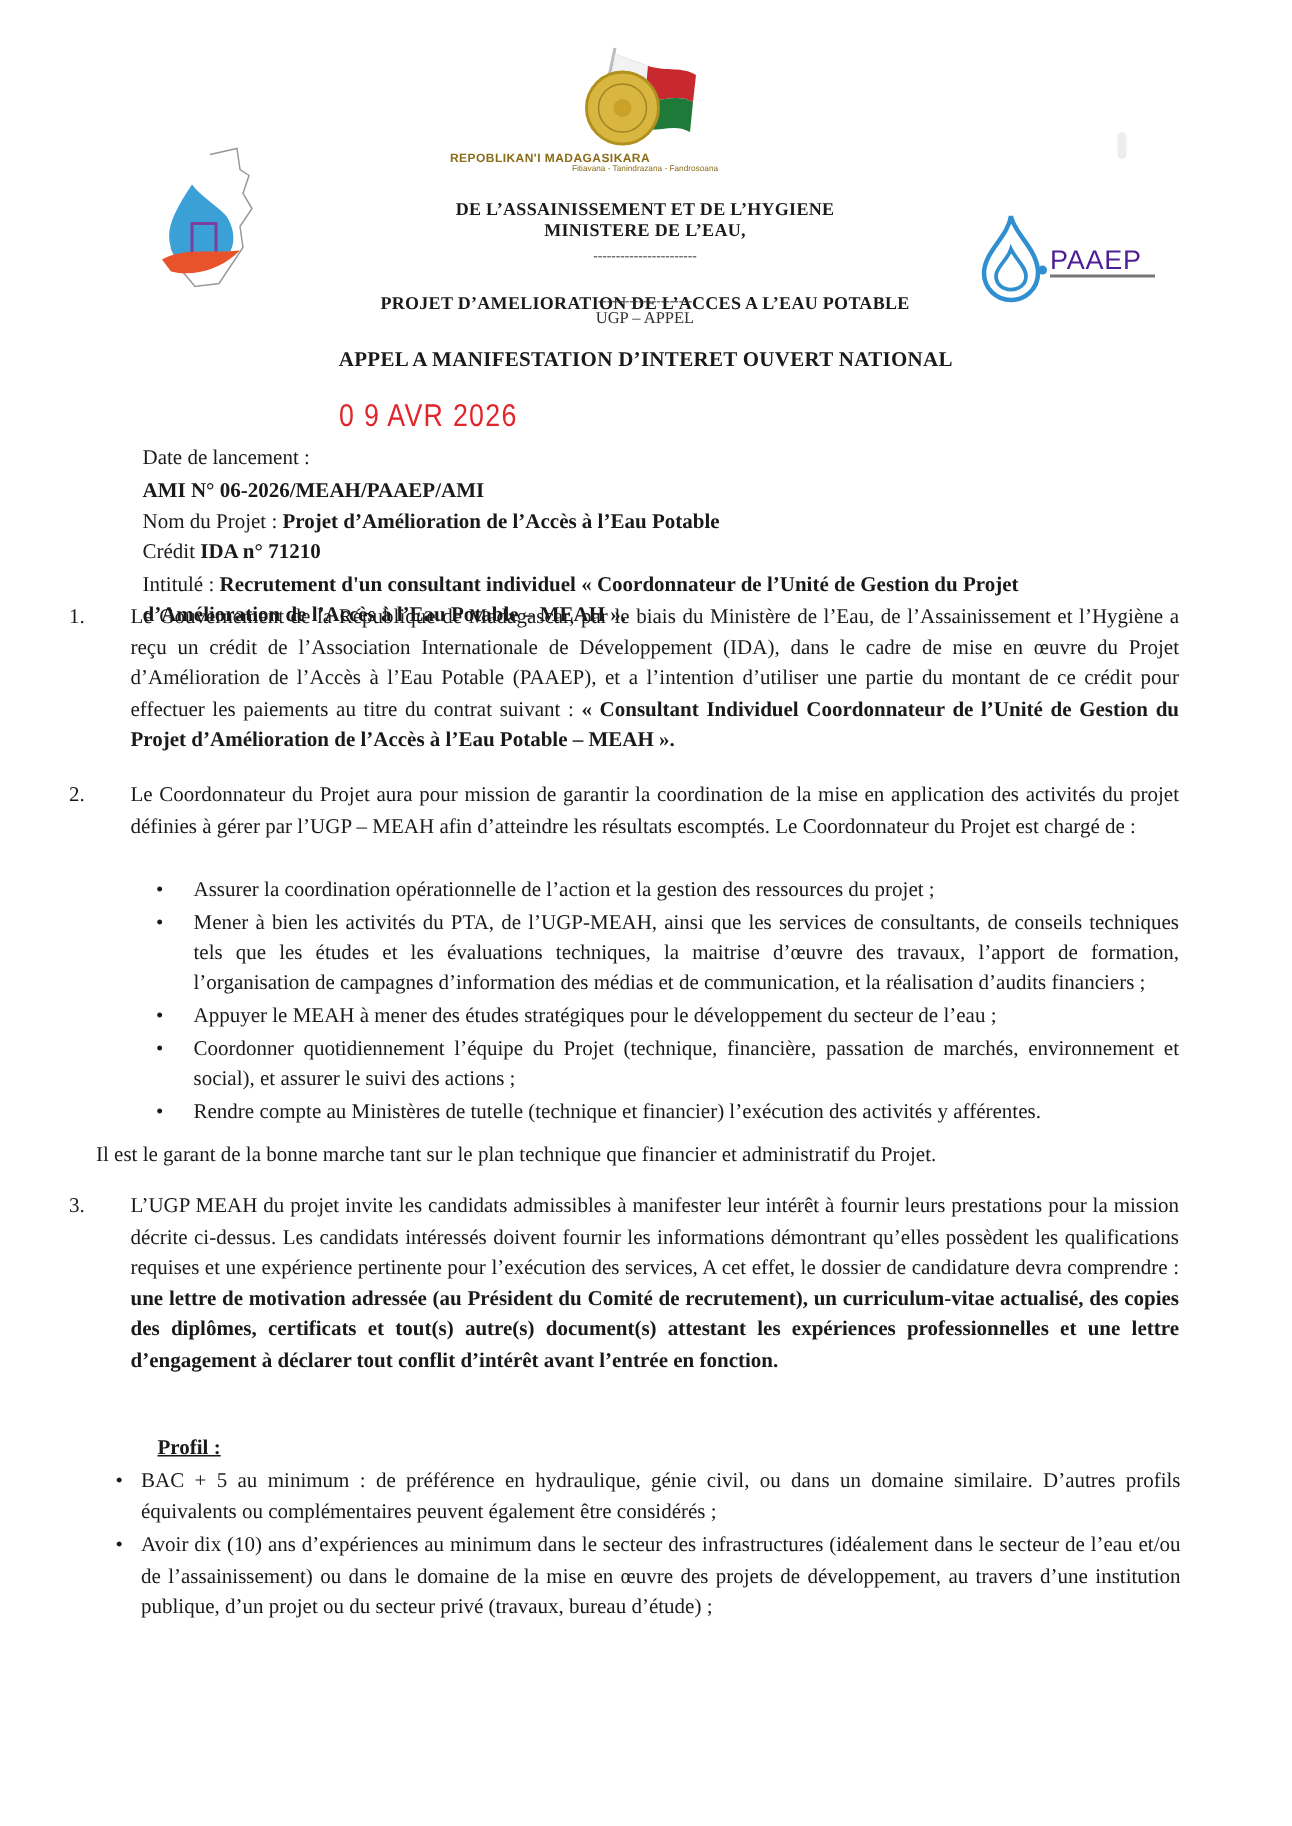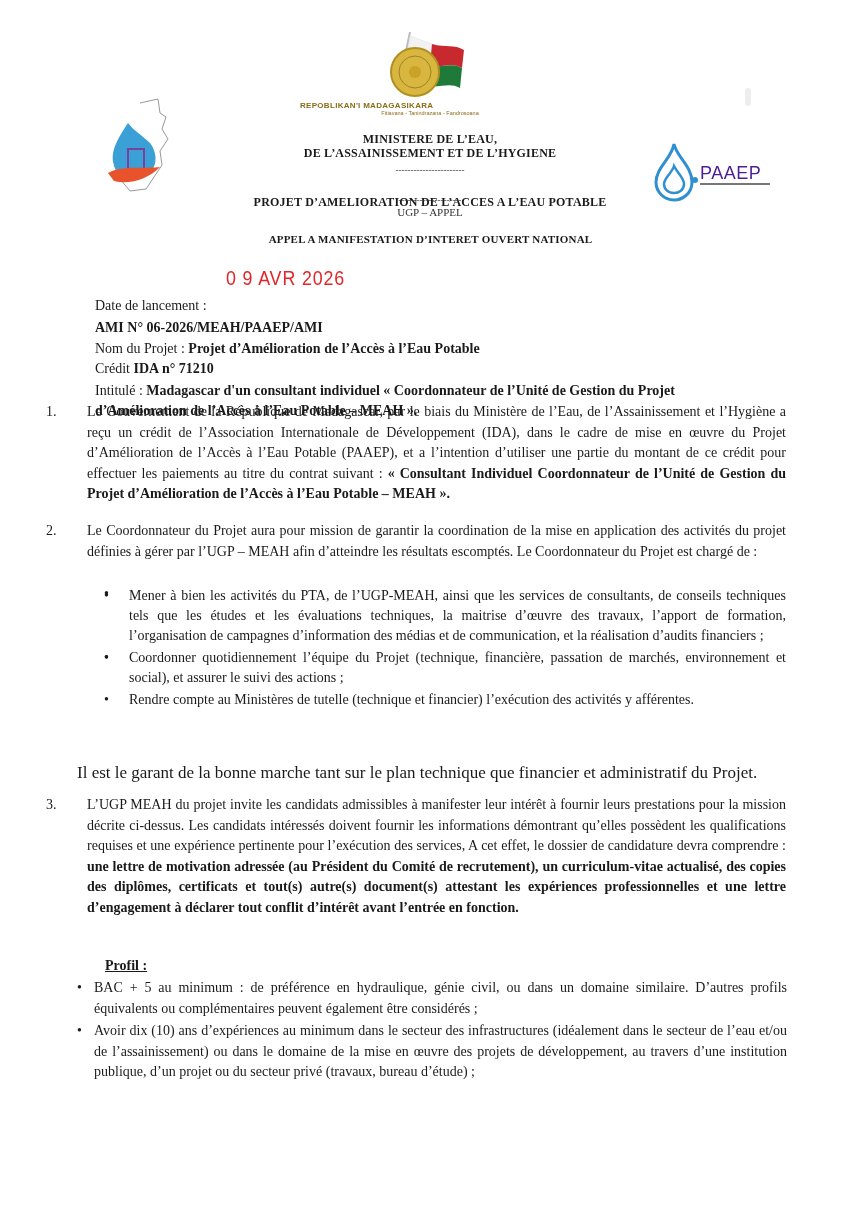--- a/index.html
+++ b/index.html
@@ -20,35 +20,35 @@
   .dash { left: 230px; width: 400px; text-align: center; font-size: 9px; color: #333; line-height: 8px; }
   .projet-head { left: 200px; top: 178px; width: 460px; text-align: center;
                  font-size: 12px; font-weight: bold; letter-spacing: 0.2px; margin-top: 17px; }
   .ugp { left: 230px; top: 206px; width: 400px; text-align: center; font-size: 11px; color: #333; }
   .paaep-logo { left: 652px; top: 140px; width: 130px; height: 65px; }
   .paaep-text { left: 700px; top: 163px; font-family: "Liberation Sans", sans-serif;
                 font-size: 18px; color: #4c1d95; letter-spacing: 0.5px; }
   .paaep-sub { left: 700px; top: 183px; width: 70px; height: 2px; background: #777; }
 
   .main-title { left: 60px; top: 233px; width: 741px; text-align: center;
-                font-size: 11px; font-weight: bold; letter-spacing: 0.2px; }
+                font-size: 14px; font-weight: bold; letter-spacing: 0.2px; }
 
   .meta { left: 95px; font-size: 14px; line-height: 17px; margin-top: 24px; }
   .meta b { font-weight: bold; }
   .stamp { left: 226px; top: 266px; font-family: "Liberation Sans", sans-serif;
            font-size: 21px; color: #e0262a; letter-spacing: 1px; transform: scaleX(0.85);
            transform-origin: left; font-weight: 500; }
 
   .para { left: 46px; width: 740px; font-size: 14px; line-height: 20.5px; text-align: justify; }
   .para .num { position: absolute; left: 0; top: 0; }
   .para .txt { margin-left: 41px; }
   .bullets { left: 100px; width: 686px; font-size: 14px; line-height: 20px; text-align: justify; }
   .bullet { position: relative; padding-left: 29px; margin-bottom: 2px; }
   .bullet .dot { position: absolute; left: 4px; top: 0; }
-  .closing { left: 77px; top: 763px; width: 710px; font-size: 17px; }
+  .closing { left: 64px; top: 763px; width: 710px; font-size: 14px; }
 
   .profil-head { left: 77px; top: 958px; font-size: 14px; font-weight: bold; text-decoration: underline; margin-left: 28px; }
   .profil { left: 77px; width: 710px; font-size: 14px; line-height: 20.5px; text-align: justify; }
   .profil .bullet { padding-left: 17px; }
   .profil .bullet .dot { left: 0; }
   .spot { left: 745px; top: 88px; width: 6px; height: 18px; background: #eee; border-radius: 3px; }
 </style>
 </head>
 <body>
 
@@ -69,22 +69,22 @@
     <path d="M50 36 C62 38 72 32 82 38 L80 58 C70 52 60 58 48 56 Z" fill="#1f7a3a"></path>
     <circle cx="35" cy="42" r="24" fill="#d8b640" stroke="#b0901f" stroke-width="2"></circle>
     <circle cx="35" cy="42" r="16" fill="none" stroke="#a08420" stroke-width="1"></circle>
     <circle cx="35" cy="42" r="6" fill="#c9a227"></circle>
   </svg>
 </div>
 <div class="abs rep-title">REPOBLIKAN'I MADAGASIKARA</div>
 <div class="abs rep-motto">Fitiavana - Tanindrazana - Fandrosoana</div>
 
 <div class="abs ministry">
+  <div>DE L’ASSAINISSEMENT ET DE L’HYGIENE</div>
   <div>MINISTERE DE L’EAU,</div>
-  <div>DE L’ASSAINISSEMENT ET DE L’HYGIENE</div>
 </div>
 <div class="abs dash" style="top:166px;">-----------------------</div>
 <div class="abs projet-head">PROJET D’AMELIORATION DE L’ACCES A L’EAU POTABLE</div>
 <div class="abs dash" style="top:196px;">---------------------</div>
 <div class="abs ugp">UGP – APPEL</div>
 
 <div class="abs paaep-logo">
   <svg width="50" height="65" viewBox="0 0 50 65">
     <path d="M22 4 C24 16 40 26 40 42 C40 54 30 60 22 60 C12 60 4 52 4 42 C4 28 20 18 22 4 Z" fill="none" stroke="#2f8fd1" stroke-width="3"></path>
     <path d="M22 26 C26 34 32 38 32 44 C32 50 27 53 22 53 C16 53 12 49 12 44 C12 38 20 33 22 26 Z" fill="none" stroke="#2f8fd1" stroke-width="2.5"></path>
@@ -100,37 +100,37 @@
 <div class="abs meta" style="top:273px;">Date de lancement :</div>
 <div class="abs stamp">0 9 AVR 2026</div>
 <div class="abs meta" style="top:295px; font-weight:bold;">AMI N° 06-2026/MEAH/PAAEP/AMI</div>
 <div class="abs meta" style="top:316px;">
   <span>Nom du Projet : </span><b>Projet d’Amélioration de l’Accès à l’Eau Potable</b>
 </div>
 <div class="abs meta" style="top:336px;">
   <span>Crédit </span><b>IDA n° 71210</b>
 </div>
 <div class="abs meta" style="top:357px; width:700px; line-height:20px;">
-  <span>Intitulé : </span><b>Madagascar d'un consultant individuel « Coordonnateur de l’Unité de Gestion du Projet</b><br>
+  <span>Intitulé : </span><b>Recrutement d'un consultant individuel « Coordonnateur de l’Unité de Gestion du Projet</b><br>
   <b>d’Amélioration de l’Accès à l’Eau Potable – MEAH ».</b>
 </div>
 
 <div class="abs para" style="top:402px;">
   <span class="num">1.</span>
   <div class="txt"><span>Le Gouvernement de la République de Madagascar, par le biais du Ministère de l’Eau, de l’Assainissement et l’Hygiène a reçu un crédit de l’Association Internationale de Développement (IDA), dans le cadre de mise en œuvre du Projet d’Amélioration de l’Accès à l’Eau Potable (PAAEP), et a l’intention d’utiliser une partie du montant de ce crédit pour effectuer les paiements au titre du contrat suivant : </span><b>« Consultant Individuel Coordonnateur de l’Unité de Gestion du Projet d’Amélioration de l’Accès à l’Eau Potable – MEAH ».</b></div>
 </div>
 
 <div class="abs para" style="top:521px;">
   <span class="num">2.</span>
   <div class="txt">Le Coordonnateur du Projet aura pour mission de garantir la coordination de la mise en application des activités du projet définies à gérer par l’UGP – MEAH afin d’atteindre les résultats escomptés. Le Coordonnateur du Projet est chargé de :</div>
 </div>
 <div class="abs bullets" style="top:584px;">
-  <div class="bullet"><span class="dot">•</span></div>
+  <div class="bullet"><span class="dot">•</span><span>Assurer la coordination opérationnelle de l’action et la gestion des ressources du projet ;</span></div>
   <div class="bullet"><span class="dot">•</span><span>Mener à bien les activités du PTA, de l’UGP-MEAH, ainsi que les services de consultants, de conseils techniques tels que les études et les évaluations techniques, la maitrise d’œuvre des travaux, l’apport de formation, l’organisation de campagnes d’information des médias et de communication, et la réalisation d’audits financiers ;</span></div>
-  <div class="bullet"><span class="dot">•</span></div>
+  <div class="bullet"><span class="dot">•</span><span>Appuyer le MEAH à mener des études stratégiques pour le développement du secteur de l’eau ;</span></div>
   <div class="bullet"><span class="dot">•</span><span>Coordonner quotidiennement l’équipe du Projet (technique, financière, passation de marchés, environnement et social), et assurer le suivi des actions ;</span></div>
   <div class="bullet"><span class="dot">•</span><span>Rendre compte au Ministères de tutelle (technique et financier) l’exécution des activités y afférentes.</span></div>
 </div>
 <div class="abs closing">Il est le garant de la bonne marche tant sur le plan technique que financier et administratif du Projet.</div>
 
 <div class="abs para" style="top:795px;">
   <span class="num">3.</span>
   <div class="txt"><span>L’UGP MEAH du projet invite les candidats admissibles à manifester leur intérêt à fournir leurs prestations pour la mission décrite ci-dessus. Les candidats intéressés doivent fournir les informations démontrant qu’elles possèdent les qualifications requises et une expérience pertinente pour l’exécution des services, A cet effet, le dossier de candidature devra comprendre : </span><b>une lettre de motivation adressée (au Président du Comité de recrutement), un curriculum-vitae actualisé, des copies des diplômes, certificats et tout(s) autre(s) document(s) attestant les expériences professionnelles et une lettre d’engagement à déclarer tout conflit d’intérêt avant l’entrée en fonction.</b></div>
 </div>
 

